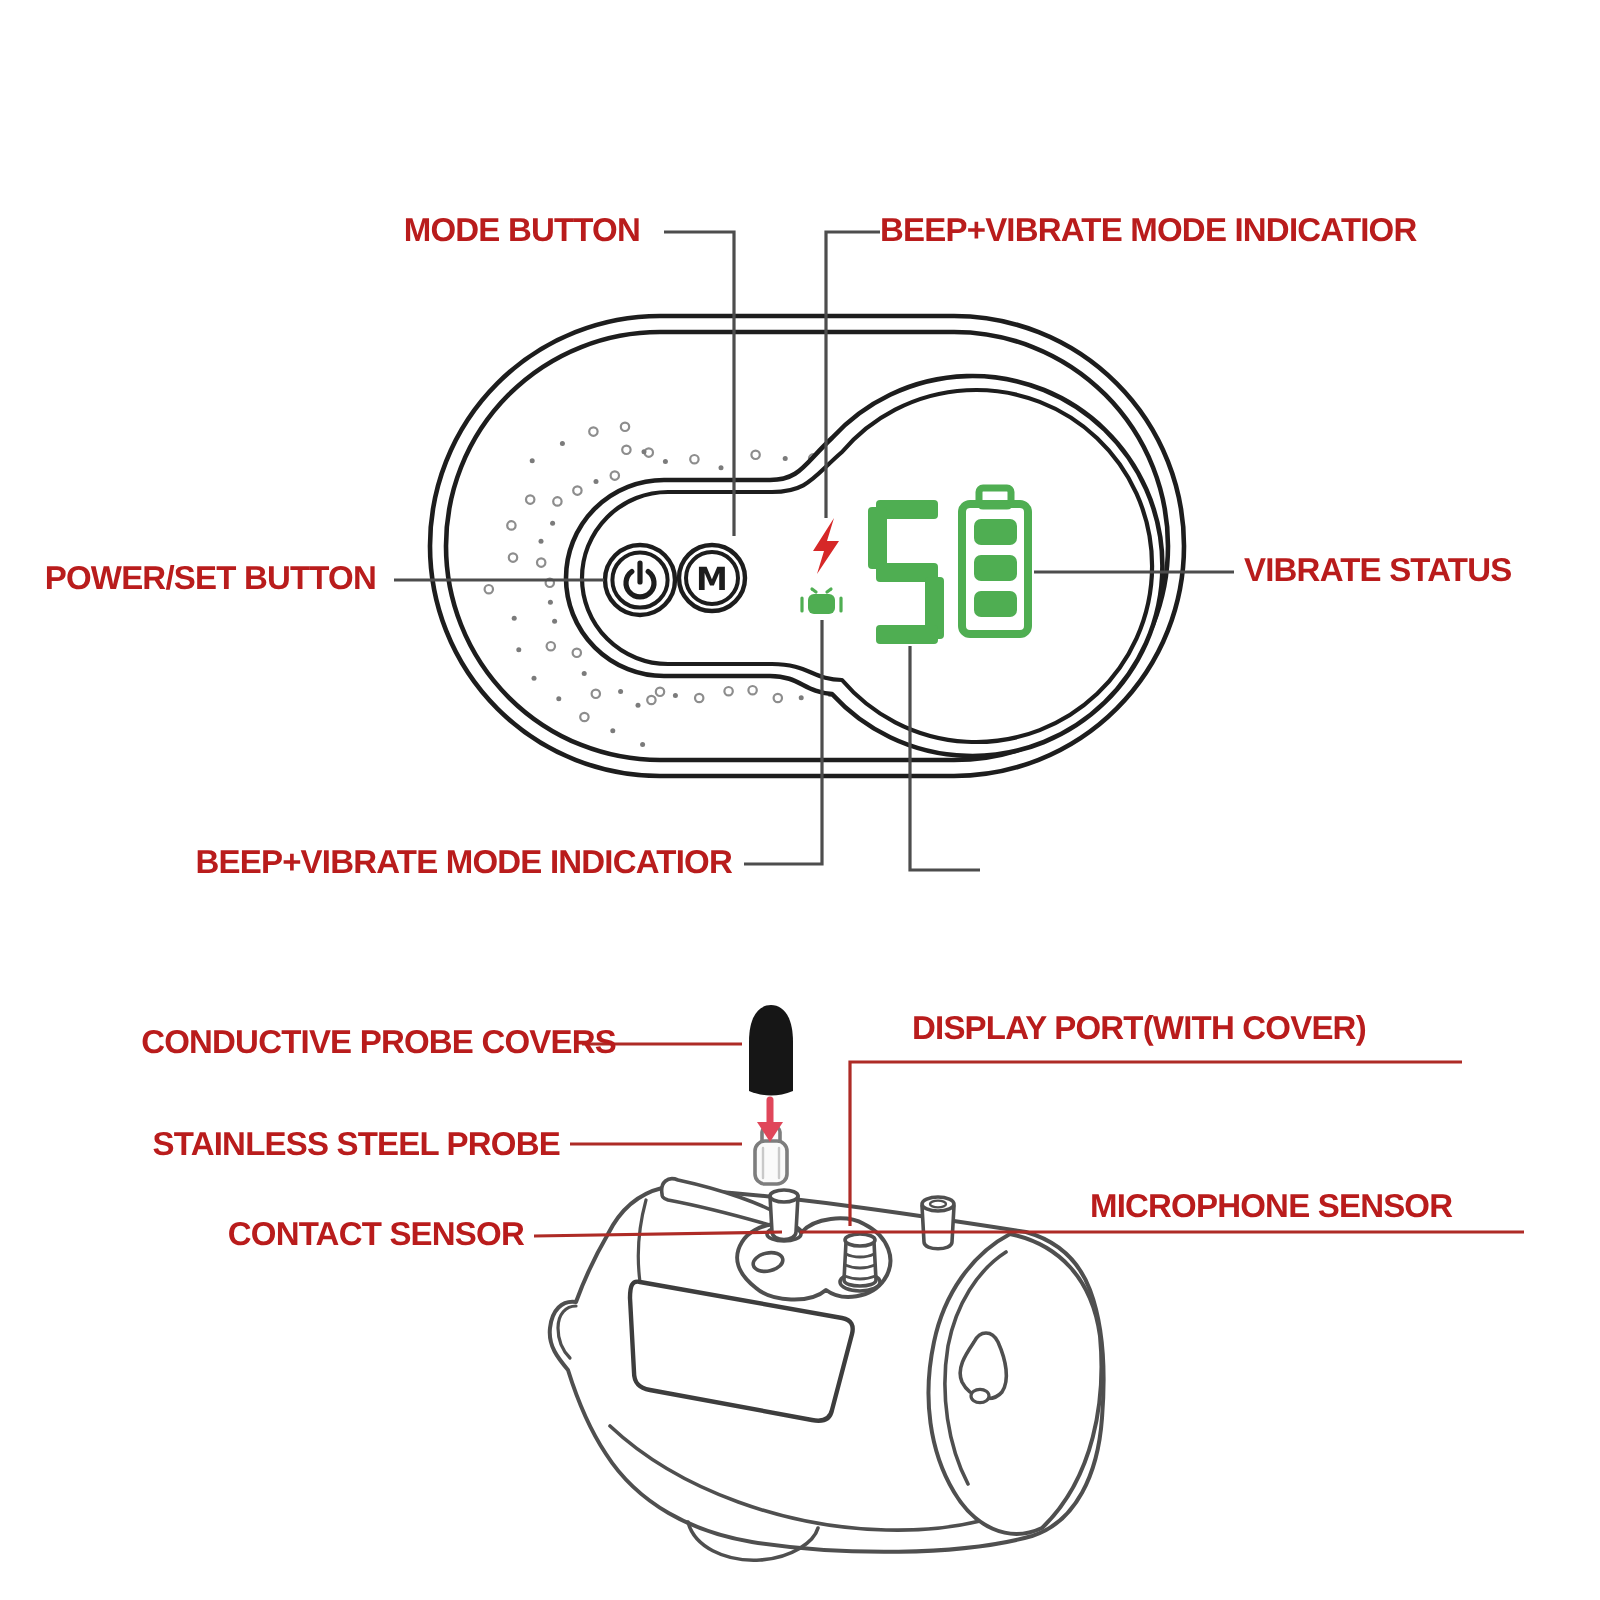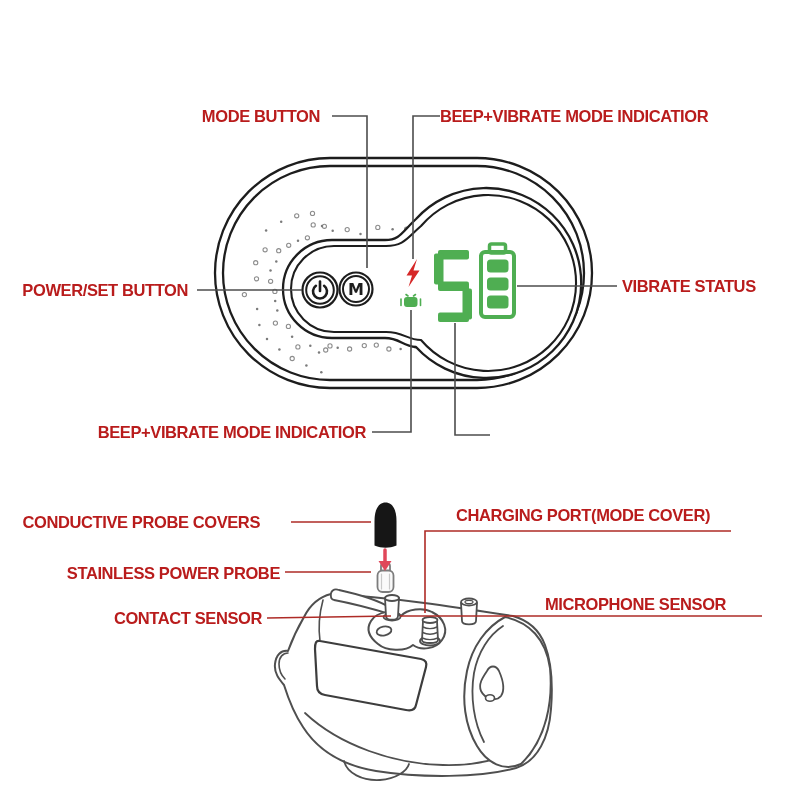--- a/index.html
+++ b/index.html
@@ -216,18 +216,18 @@
       <path d="M400,616 H762"></path>
     </g>
   </svg>
 
   <div class="lbl" style="right:480px;top:116px;">MODE BUTTON</div>
   <div class="lbl" style="left:440px;top:116px;">BEEP+VIBRATE MODE INDICATIOR</div>
   <div class="lbl" style="right:612px;top:290px;margin-left:28px;">POWER/SET BUTTON</div>
   <div class="lbl" style="left:622px;top:286px;">VIBRATE STATUS</div>
   <div class="lbl" style="right:434px;top:432px;">BEEP+VIBRATE MODE INDICATIOR</div>
 
-  <div class="lbl" style="right:540px;top:522px;margin-left:34px;">CONDUCTIVE PROBE COVERS</div>
-  <div class="lbl" style="left:456px;top:515px;">CHARGING PORT(MODE COVER)</div>
-  <div class="lbl" style="right:520px;top:573px;">STAINLESS POWER PROBE</div>
+  <div class="lbl" style="right:492px;top:522px;margin-left:34px;">CONDUCTIVE PROBE COVERS</div>
+  <div class="lbl" style="left:456px;top:515px;">DISPLAY PORT(WITH COVER)</div>
+  <div class="lbl" style="right:520px;top:573px;">STAINLESS STEEL PROBE</div>
   <div class="lbl" style="right:538px;top:618px;">CONTACT SENSOR</div>
   <div class="lbl" style="left:528px;top:604px;margin-left:17px;">MICROPHONE SENSOR</div>
 </div>
 
 </body></html>

